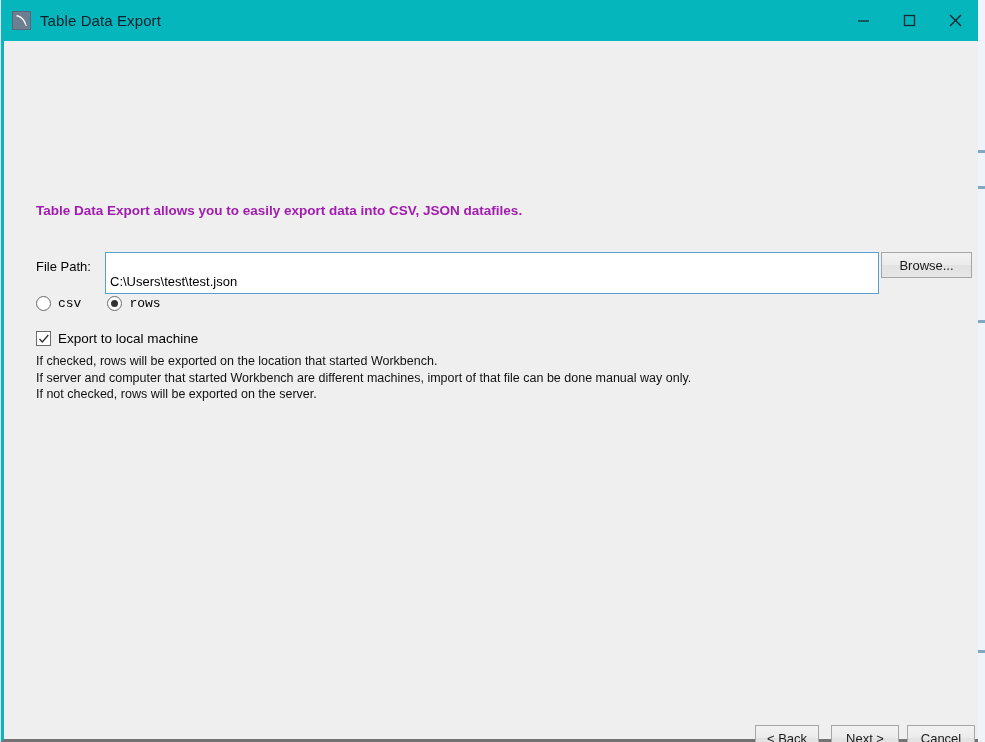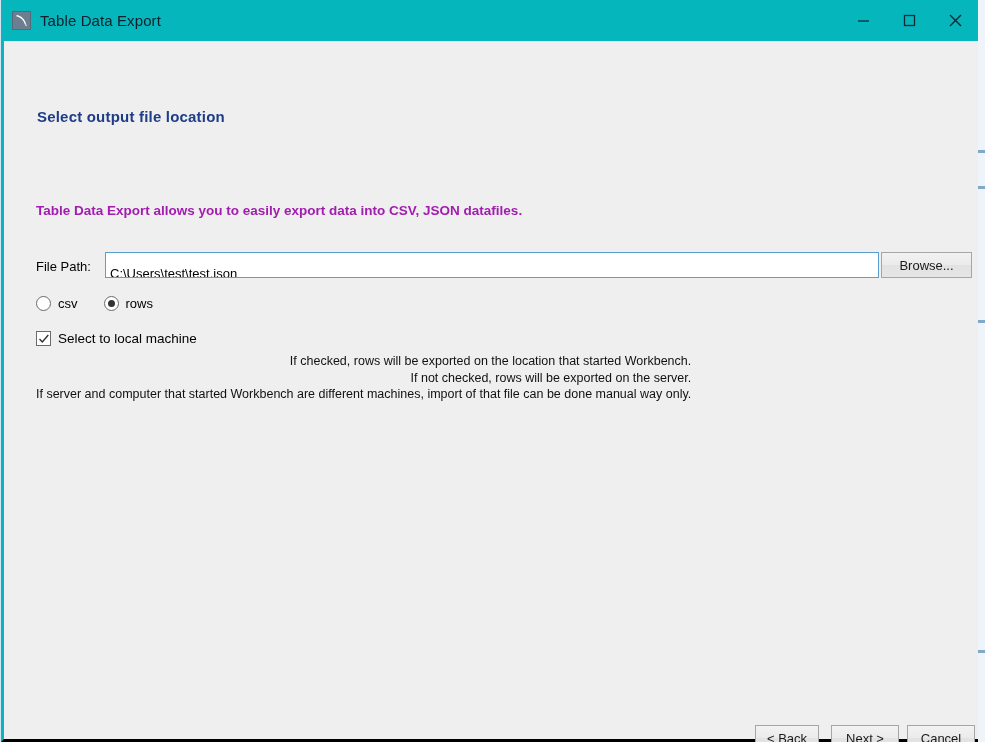--- a/index.html
+++ b/index.html
@@ -39,21 +39,21 @@
   
   .window {
     position: absolute;
     left: 1px;
     top: 0;
     width: 977px;
     height: 742px;
     background: #efefef;
     border-left: 3px solid #11b2bb;
     border-right: 0;
-    border-bottom: 3px solid #000000;
+    border-bottom: 3px solid #737373;
     box-sizing: border-box;
   }
 
   .titlebar {
     position: relative;
     height: 41px;
     background: #06b6bd;
     display: flex;
     align-items: center;
     box-sizing: border-box;
@@ -126,21 +126,21 @@
     font-size: 13px;
     white-space: nowrap;
     text-align: center;
   }
 
   .filepath-input {
     position: absolute;
     left: 101px;
     top: 211px;
     width: 774px;
-    height: 26px;
+    height: 42px;
     box-sizing: border-box;
     border: 1px solid #5aa0cf;
     background: #ffffff;
     font-family: "Liberation Sans", sans-serif;
     font-size: 13px;
     color: #000;
     padding: 16px 0 0 4px;
     line-height: 24px;
     outline: none;
   }
@@ -166,20 +166,21 @@
     left: 32px;
     top: 255px;
     display: flex;
     align-items: center;
   }
   .radio-item {
     display: flex;
     align-items: center;
     margin-right: 26px;
     cursor: default;
+    font-family: Liberation Mono, monospace;
   }
   .radio-dot {
     width: 15px;
     height: 15px;
     border-radius: 50%;
     border: 1px solid #6b6b6b;
     background: #fff;
     box-sizing: border-box;
     display: flex;
     align-items: center;
@@ -221,21 +222,20 @@
   .check-label { font-size: 13.5px; }
 
   .help-lines {
     position: absolute;
     left: 32px;
     top: 312px;
     font-size: 12.5px;
     color: #111;
     line-height: 16.5px;
     white-space: nowrap;
-    text-align: right;
   }
 
   
   .footer {
     position: absolute;
     left: 0;
     top: 684px;
     width: 971px;
     height: 28px;
   }
@@ -290,21 +290,20 @@
         <svg width="15" height="15" viewBox="0 0 15 15" aria-hidden="true">
           <line x1="2" y1="2" x2="13" y2="13" stroke="#102a33" stroke-width="1.4"></line>
           <line x1="13" y1="2" x2="2" y2="13" stroke="#102a33" stroke-width="1.4"></line>
         </svg>
       </div>
     </div>
   </div>
 
   <div class="content">
 
-    <div class="page-title">Select output file location</div>
 
     <div class="intro">Table Data Export allows you to easily export data into CSV, JSON datafiles.</div>
 
     <div class="filepath-label">File Path:</div>
     <input class="filepath-input" type="text" autofocus="" value="C:\Users\test\test.json" style="">
 
     <button class="browse-btn">Browse...</button>
 
     <div class="radio-row">
       <div class="radio-item">
@@ -318,27 +317,27 @@
         <span class="radio-label">rows</span>
       </div>
     </div>
 
     <div class="check-row">
       <span class="check-box">
         <svg width="12" height="12" viewBox="0 0 12 12" aria-hidden="true">
           <polyline points="1.5,6 4.3,9 10.3,2" fill="none" stroke="#2b2b2b" stroke-width="1.3"></polyline>
         </svg>
       </span>
-      <span class="check-label">Select to local machine</span>
+      <span class="check-label">Export to local machine</span>
     </div>
 
     <div class="help-lines">
       <div>If checked, rows will be exported on the location that started Workbench.</div>
+      <div>If server and computer that started Workbench are different machines, import of that file can be done manual way only.</div>
       <div>If not checked, rows will be exported on the server.</div>
-      <div>If server and computer that started Workbench are different machines, import of that file can be done manual way only.</div>
     </div>
 
     <div class="footer">
       <button class="nav-btn nav-back">&lt; Back</button>
       <button class="nav-btn nav-next">Next &gt;</button>
       <button class="nav-btn nav-cancel">Cancel</button>
     </div>
 
   </div>
 </div>

